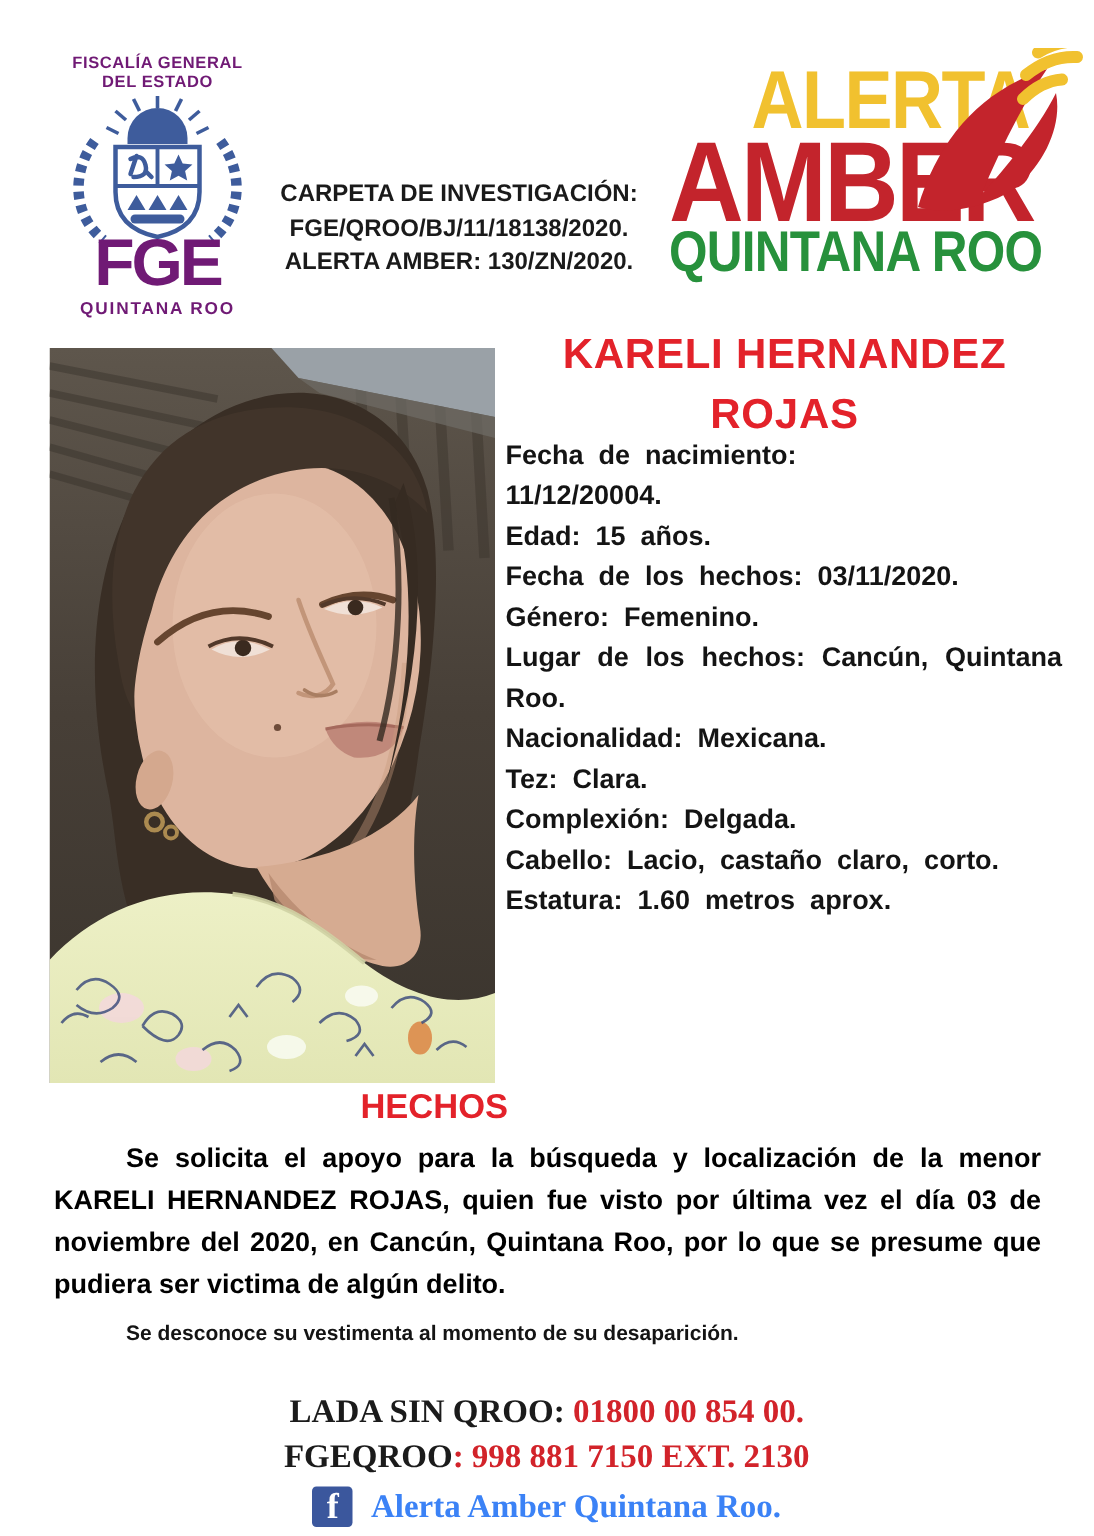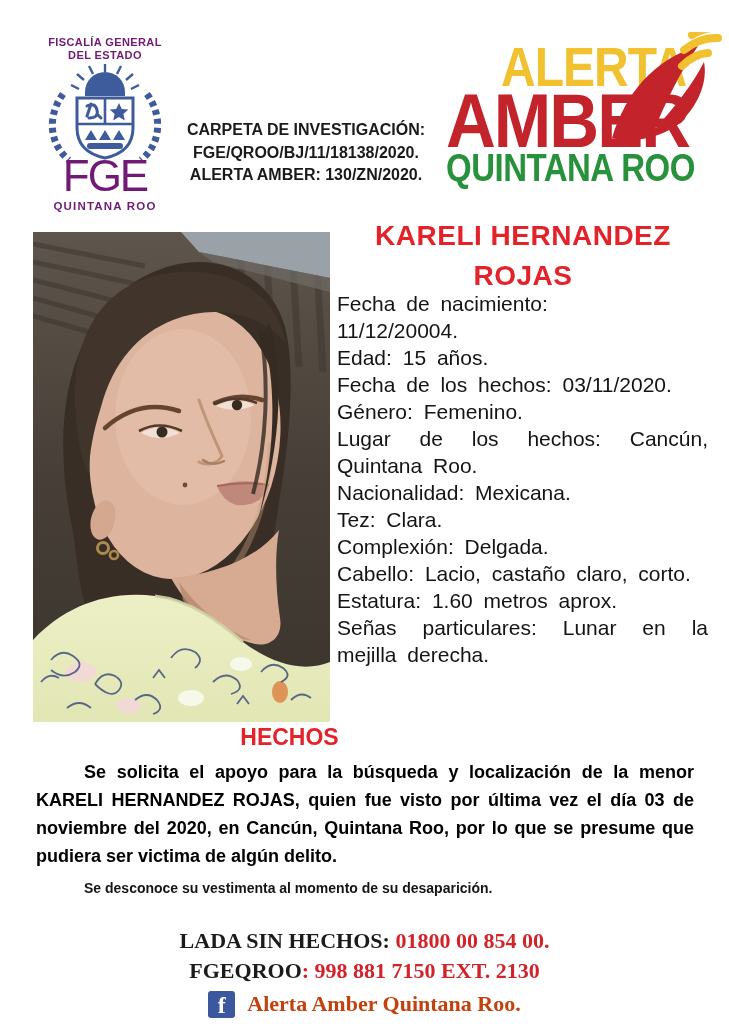--- a/index.html
+++ b/index.html
@@ -4,21 +4,21 @@
 <style>
   html,body{margin:0;padding:0;background:#ffffff;}
   .poster{
     position:relative;width:729px;height:1024px;background:#ffffff;overflow:hidden;
     font-family:"Liberation Sans", sans-serif;color:#111;
   }
   
   .fge-logo{position:absolute;left:28px;top:36px;width:154px;text-align:center;color:#701a75;}
   .fge-org{font-size:11px;font-weight:bold;letter-spacing:.4px;line-height:13px;}
   .fge-emblem{display:block;margin:2px auto 0;}
-  .fge-acronym{font-size:44px;font-weight:normal;letter-spacing:-2px;line-height:36px;margin-top:-6px;text-align:center;}
+  .fge-acronym{font-size:44px;font-weight:bold;letter-spacing:-2px;line-height:36px;margin-top:-6px;text-align:center;}
   .fge-state{font-size:11.5px;font-weight:bold;letter-spacing:1.2px;margin-top:6px;}
   
   .case-info{position:absolute;left:168px;top:119px;width:276px;text-align:center;
     font-size:16px;font-weight:bold;line-height:22.5px;color:#1a1a1a;}
   
   .amber-logo{position:absolute;left:446px;top:36px;width:270px;height:166px;}
   .amber-line{display:block;white-space:nowrap;font-weight:bold;}
   .amber-w1{font-size:48px;letter-spacing:-1px;color:#f1c12f;display:inline-block;
     transform:scale(1,1.14);transform-origin:left top;margin-left:8px;}
   .amber-row1{height:44px;margin-left:47px;}
@@ -27,39 +27,39 @@
   .amber-row2{height:66px;margin-top:-2px;}
   .amber-w3{font-size:33px;letter-spacing:-.5px;color:#27913c;display:inline-block;
     transform:scale(1,1.16);transform-origin:left top;}
   .amber-row3{height:36px;margin-top:2px;}
   .amber-swoosh{position:absolute;right:-10px;top:-4px;}
   
   .subject-photo{position:absolute;left:33px;top:232px;width:297px;height:490px;}
   .subject-name{position:absolute;left:337px;top:216px;width:372px;text-align:center;
     color:#e3222a;font-size:28px;font-weight:bold;line-height:40px;letter-spacing:.5px;}
   .subject-details{position:absolute;left:337px;top:290px;width:371px;
-    font-size:21px;font-weight:normal;line-height:27px;word-spacing:5px;color:#141414;}
+    font-size:18px;font-weight:bold;line-height:27px;word-spacing:5px;color:#141414;}
   .detail{text-align:justify;}
   
   .hechos-title{position:absolute;left:0;top:724px;width:579px;text-align:center;
     color:#e3222a;font-size:23px;font-weight:bold;}
   .hechos-p1{position:absolute;left:36px;top:758px;width:658px;text-align:justify;
     font-size:18px;font-weight:bold;line-height:28px;text-indent:48px;color:#000000;}
   .hechos-p2{position:absolute;left:36px;top:880px;width:658px;
     font-size:14px;font-weight:bold;text-indent:48px;color:#141414;}
   
   .contact{position:absolute;left:0;top:926px;width:729px;text-align:center;
     font-family:"Liberation Serif", serif;font-weight:bold;font-size:22px;line-height:30px;}
   .contact .label{color:#1b1b1b;}
   .contact .number{color:#d2232a;}
   .fb-row{margin-top:3px;display:flex;align-items:center;justify-content:center;gap:12px;}
   .fb-icon{width:27px;height:27px;background:#3b579d;border-radius:3px;color:#fff;
     display:inline-flex;align-items:flex-end;justify-content:center;
     font-family:"Liberation Serif", serif;font-weight:bold;font-size:24px;line-height:26px;overflow:hidden;}
-  .fb-text{color:#c2410c;}
+  .fb-text{color:#3b82f6;}
 </style>
 </head>
 <body>
 
 <div class="poster">
 
   <div class="fge-logo">
     <div class="fge-org">
       <div>FISCALÍA GENERAL</div>
       <div>DEL ESTADO</div>
@@ -211,30 +211,29 @@
     <div class="detail">11/12/20004.</div>
     <div class="detail">Edad: 15 años.</div>
     <div class="detail">Fecha de los hechos: 03/11/2020.</div>
     <div class="detail">Género: Femenino.</div>
     <div class="detail">Lugar de los hechos: Cancún, Quintana Roo.</div>
     <div class="detail">Nacionalidad: Mexicana.</div>
     <div class="detail">Tez: Clara.</div>
     <div class="detail">Complexión: Delgada.</div>
     <div class="detail">Cabello: Lacio, castaño claro, corto.</div>
     <div class="detail">Estatura: 1.60 metros aprox.</div>
-    <div class="detail">Señas particulares: Lunar en la mejilla derecha.</div>
   </div>
 
   <div class="hechos-title">HECHOS</div>
   <div class="hechos-p1">Se solicita el apoyo para la búsqueda y localización de la menor KARELI HERNANDEZ ROJAS, quien fue visto por última vez el día 03 de noviembre del 2020, en Cancún, Quintana Roo, por lo que se presume que pudiera ser victima de algún delito.</div>
   <div class="hechos-p2">Se desconoce su vestimenta al momento de su desaparición.</div>
 
   <div class="contact">
     <div>
-      <span class="label">LADA SIN HECHOS:</span>
+      <span class="label">LADA SIN QROO:</span>
       <span class="number">01800 00 854 00.</span>
     </div>
     <div>
       <span class="label">FGEQROO</span><span class="number">: 998 881 7150 EXT. 2130</span>
     </div>
     <div class="fb-row">
       <span class="fb-icon">f</span>
       <span class="fb-text">Alerta Amber Quintana Roo.</span>
     </div>
   </div>

